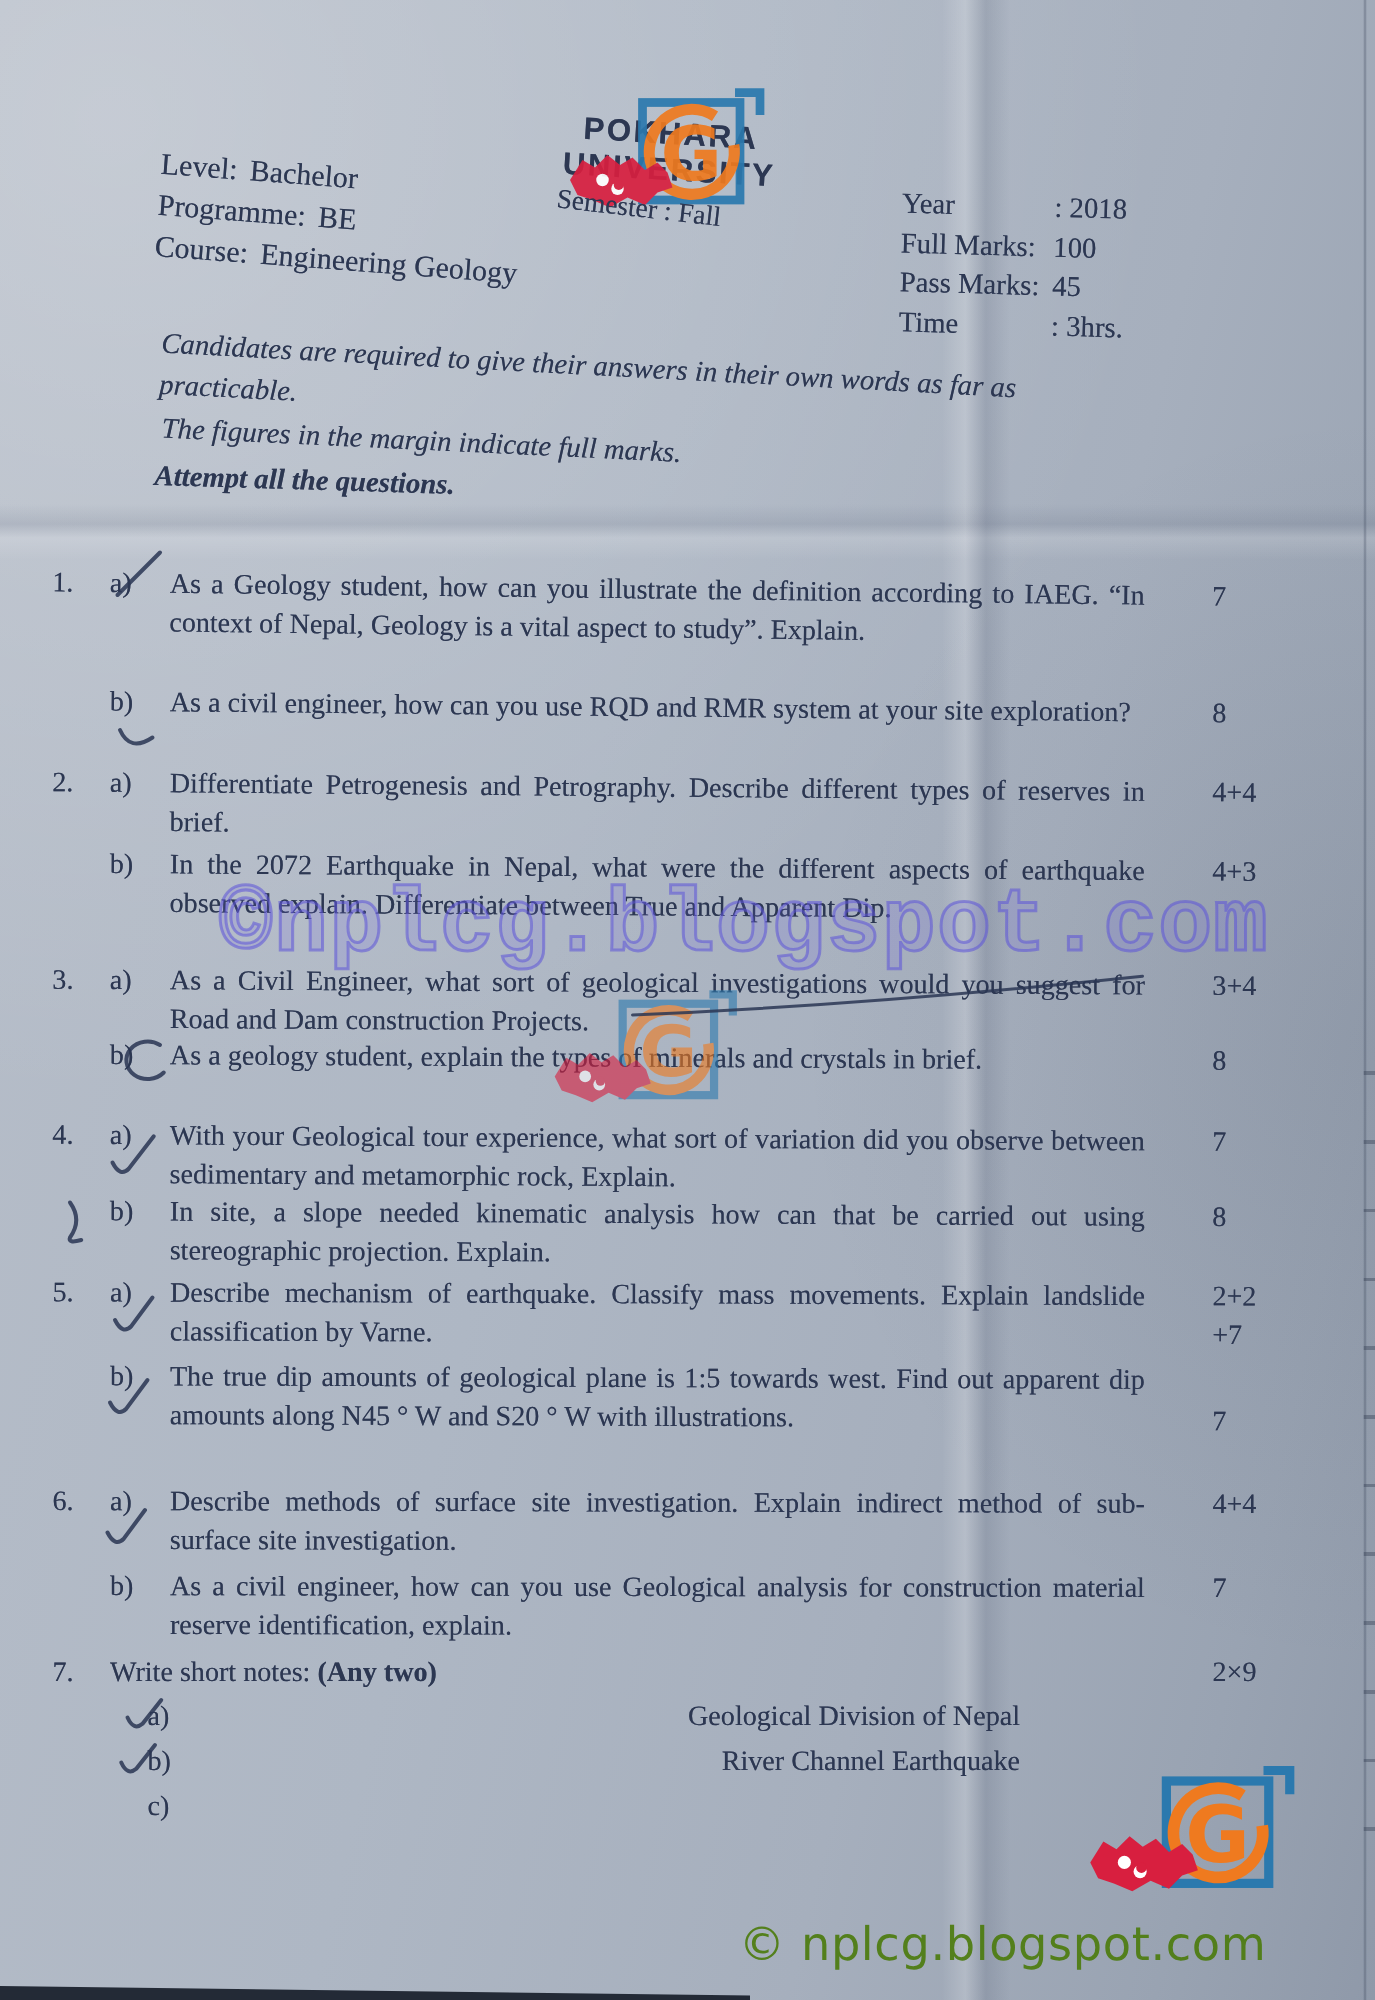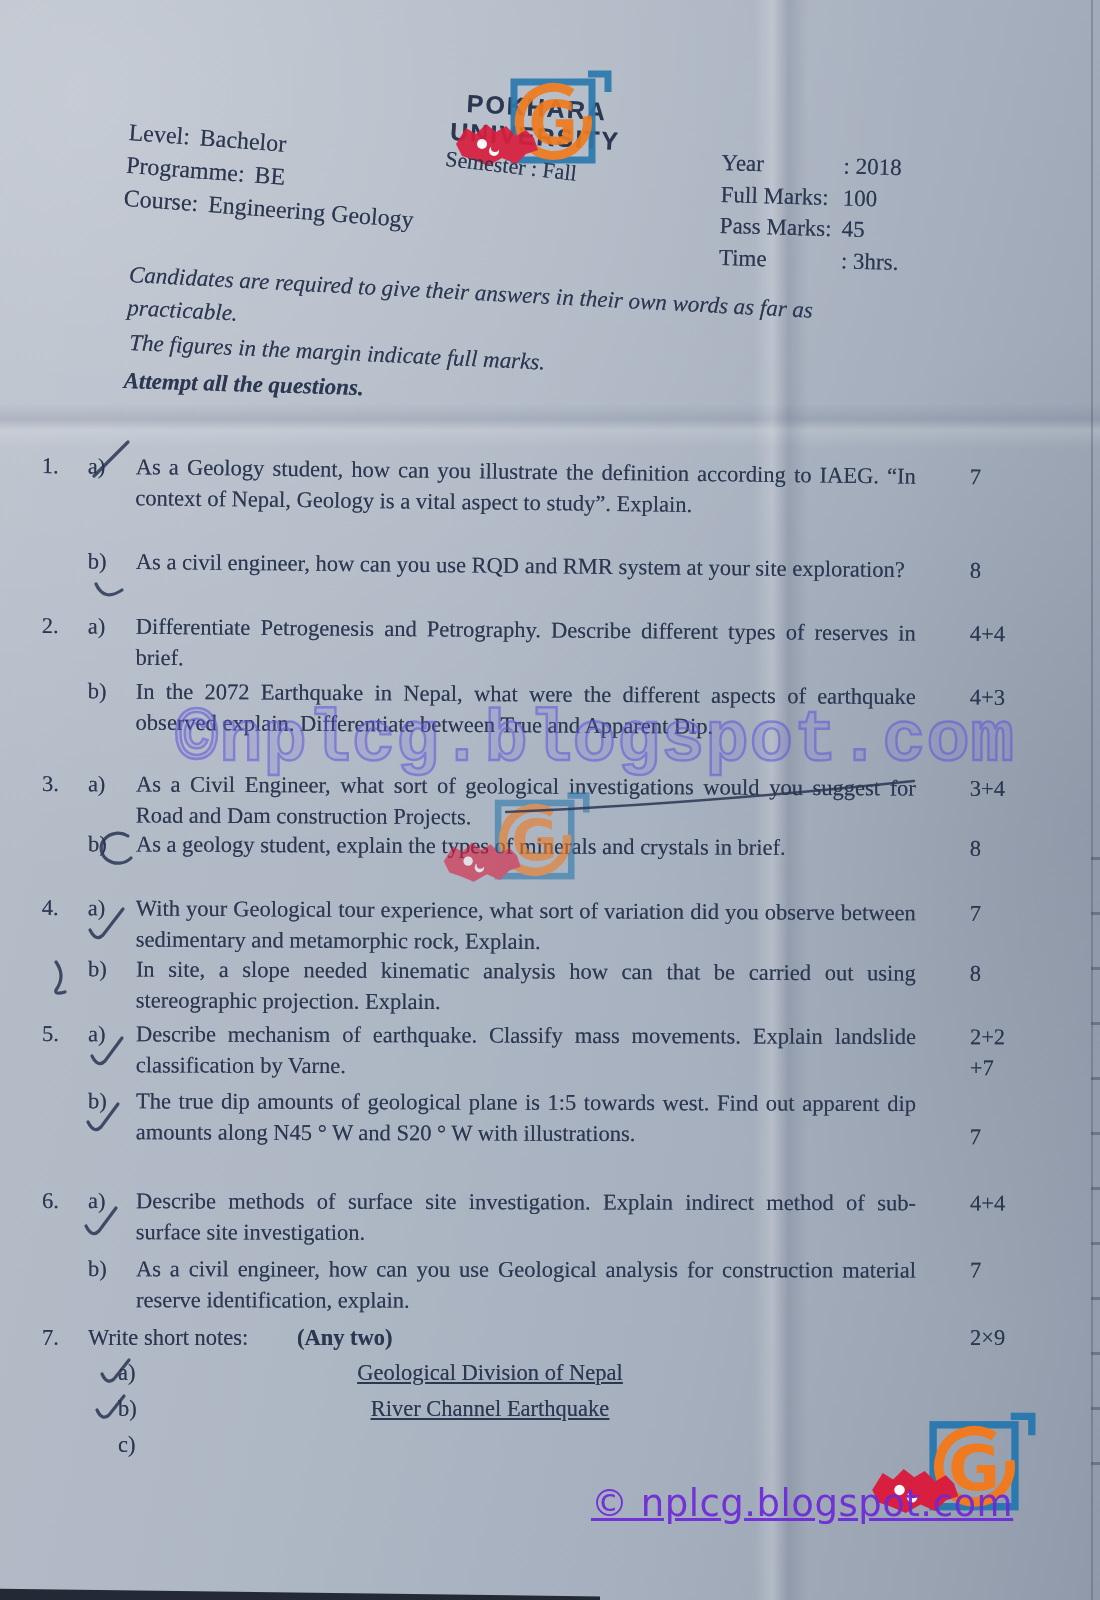--- a/index.html
+++ b/index.html
@@ -36,29 +36,29 @@
   .note3{left:124px;top:368px;font-style:italic;font-weight:bold;font-size:23px;transform:rotate(1.7deg);transform-origin:left top;}
 
   
   .part{position:absolute;left:42px;width:986px;display:flex;align-items:flex-start;
     font-size:22.5px;line-height:31px;transform-origin:left top;}
   .pnum{width:46px;flex:none;}
   .pletter{width:48px;flex:none;}
   .ptext{width:780px;flex:none;text-align:justify;}
   .pmarks{margin-left:auto;width:58px;flex:none;white-space:pre-line;text-align:left;}
   .q7item .pletter{width:60px;padding-left:30px;box-sizing:content-box;}
-  .q7item .ptext{width:620px;margin-left:2px;text-align:center;text-decoration:underline;}
-  .q7title b{font-weight:bold;margin-left:43px;}
+  .q7item .ptext{width:620px;margin-left:18px;text-align:right;}
+  .q7title b{font-weight:bold;}
 
   
   .wm-mid{left:175px;top:700px;font-family:Liberation Mono, monospace;font-weight:bold;
     font-size:72px;letter-spacing:1px;color:rgba(110,98,228,.16);
     -webkit-text-stroke:2.4px rgba(92,84,216,.55);pointer-events:none;}
-  .wm-bottom{left:591px;top:1482px;font-family:"DejaVu Sans", sans-serif;
-    font-size:37px;color:#6d28d9;letter-spacing:.5px;opacity:.92;text-decoration:underline;}
+  .wm-bottom{left:591px;top:1534px;font-family:"DejaVu Sans", sans-serif;
+    font-size:37px;color:#4d7c0f;letter-spacing:.5px;opacity:.92;}
 
   .logo{position:absolute;}
   .logo svg{display:block;width:100%;height:auto;}
 
   
   .page-edge-line{position:absolute;right:7px;top:0;bottom:0;width:2px;background:rgba(55,65,85,.28);}
   .page-edge-ticks{position:absolute;right:0;top:805px;height:700px;width:9px;
     background:repeating-linear-gradient(180deg, transparent 0 52px, rgba(55,65,85,.42) 52px 55px);}
   .table-edge{position:absolute;left:0;bottom:0;width:600px;height:16px;background:#232a36;
     clip-path:polygon(0 30%, 100% 78%, 100% 100%, 0 100%);}

